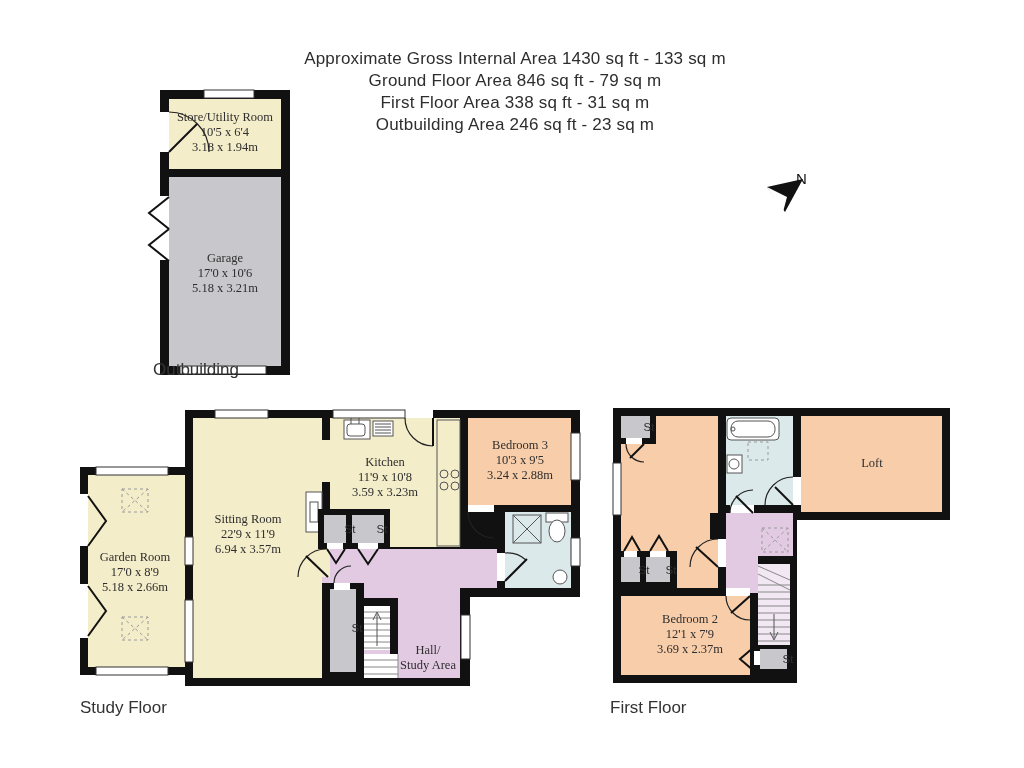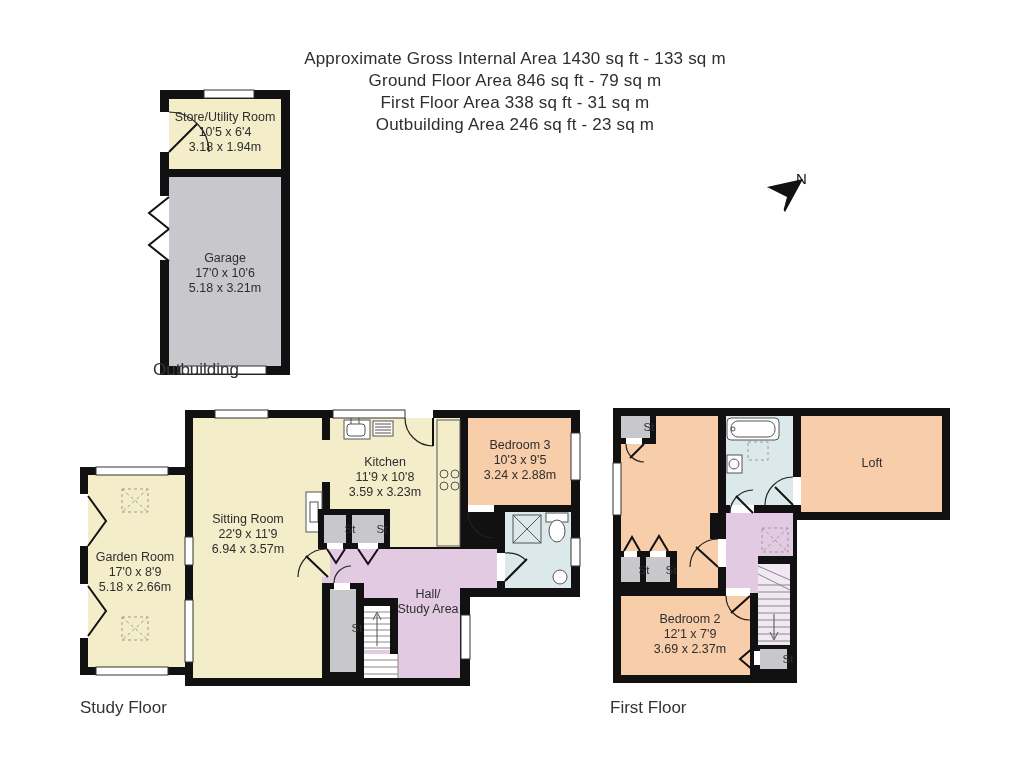--- a/index.html
+++ b/index.html
@@ -20,21 +20,21 @@
   .fx{fill:none;stroke:#555;stroke-width:1;}
   .fxf{fill:#fff;stroke:#555;stroke-width:1;}
   .step{fill:none;stroke:#888;stroke-width:1;}
   .dash{fill:none;stroke:#999;stroke-width:1;stroke-dasharray:3 3;}
   .stairfill{fill:#fff;}
   .stairfill2{fill:#f1e8f3;}
   
   .header{position:absolute;left:515px;top:48px;transform:translateX(-50%);width:720px;
           text-align:center;font-size:17px;line-height:22px;color:#2e2e2e;letter-spacing:.2px;}
   .flabel{position:absolute;font-size:17px;color:#333;}
-  .rlabel{position:absolute;transform:translate(-50%,-50%);text-align:center;white-space:nowrap;color:#2e2e2e;}
+  .rlabel{position:absolute;transform:translate(-50%,-50%);text-align:center;white-space:nowrap;color:#2e2e2e;font-family:Liberation Serif, serif;}
   .rname,.rdim{font-size:12.5px;line-height:15px;}
   .stlabel{position:absolute;transform:translate(-50%,-50%);font-size:11.5px;color:#2e2e2e;padding-left:28px;}
   .nlabel{position:absolute;left:796px;top:170px;font-size:15px;color:#111;}
 </style>
 </head>
 <body>
 
 <div class="canvas">
 
   <svg class="plan" width="1024" height="768" viewBox="0 0 1024 768">
@@ -302,21 +302,21 @@
   <div class="rlabel" style="left:385px;top:477px">
     <div class="rname">Kitchen</div>
     <div class="rdim">11'9 x 10'8</div>
     <div class="rdim">3.59 x 3.23m</div>
   </div>
   <div class="rlabel" style="left:520px;top:460px">
     <div class="rname">Bedroom 3</div>
     <div class="rdim">10'3 x 9'5</div>
     <div class="rdim">3.24 x 2.88m</div>
   </div>
-  <div class="rlabel" style="left:428px;top:602px">
+  <div class="rlabel" style="left:428px;top:658px">
     <div class="rname">Hall/</div>
     <div class="rname">Study Area</div>
   </div>
   <div class="rlabel" style="left:872px;top:463px">
     <div class="rname">Loft</div>
   </div>
   <div class="rlabel" style="left:690px;top:634px">
     <div class="rname">Bedroom 2</div>
     <div class="rdim">12'1 x 7'9</div>
     <div class="rdim">3.69 x 2.37m</div>

